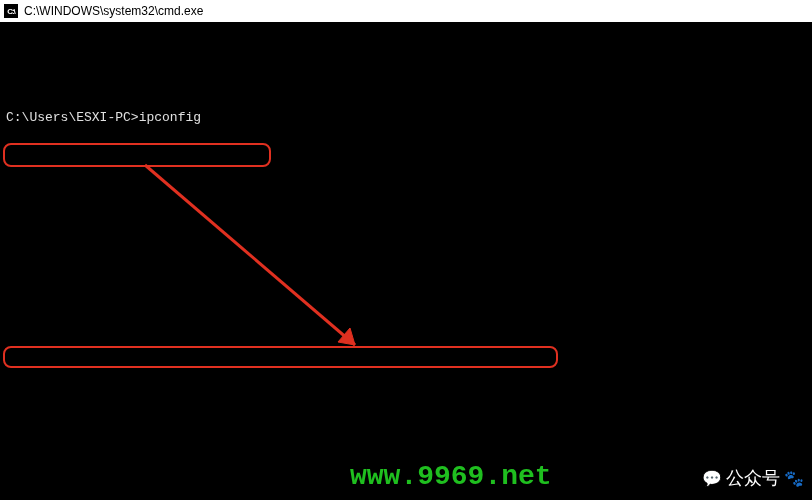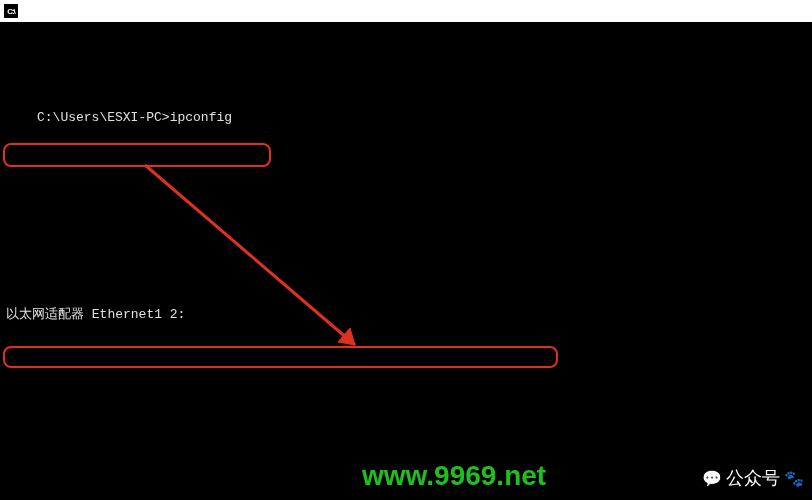--- a/index.html
+++ b/index.html
@@ -32,41 +32,41 @@
     align-items: center;
     justify-content: center;
     font-weight: bold;
     letter-spacing: -1px;
   }
   .terminal {
     padding: 4px 6px;
     line-height: 1.35;
     white-space: pre;
   }
-  .line { display: flex; margin-left: 31px; }
+  .line { display: flex; }
   .hbox1 {
     position: absolute;
     border: 2px solid #e03020;
     border-radius: 8px;
     pointer-events: none;
   }
   #box-adapter { left: 3px; top: 143px; width: 268px; height: 24px; }
   #box-ipv4   { left: 3px; top: 346px; width: 555px; height: 22px; }
   .arrow {
     position: absolute;
     left: 140px; top: 160px;
     width: 230px; height: 195px;
     pointer-events: none;
   }
   .arrow line, .arrow polygon { stroke: #e03020; fill: #e03020; }
   .watermark-green {
     position: absolute;
-    bottom: 8px; left: 362px;
+    bottom: 8px; left: 350px;
     color: #1fbf1f;
-    font-family: Liberation Sans, sans-serif;
+    font-family: Liberation Mono, monospace;
     font-size: 28px;
     font-weight: bold;
   }
   .watermark-right {
     position: absolute;
     bottom: 10px; right: 8px;
     color: #fff;
     font-family: 'Microsoft YaHei', sans-serif;
     font-size: 18px;
     display: flex;
@@ -77,29 +77,29 @@
     display: inline-flex;
     font-size: 16px;
   }
   .spacer { height: 13px; }
 </style>
 </head>
 <body>
 
 <div class="titlebar">
   <span class="cmd-icon">C:\</span>
+  <span>C:\WINDOWS\system32\cmd.exe</span>
 </div>
 
 <div class="terminal">
   <div class="spacer"></div>
   <div class="line"><span>C:\Users\ESXI-PC&gt;</span><span>ipconfig</span></div>
   <div class="spacer"></div>
   <div class="spacer"></div>
   <div class="spacer"></div>
-  <div>以太网适配器 Ethernet1 2:</div>
   <div class="spacer"></div>
   
   
   
   
   
   
   
   
   

